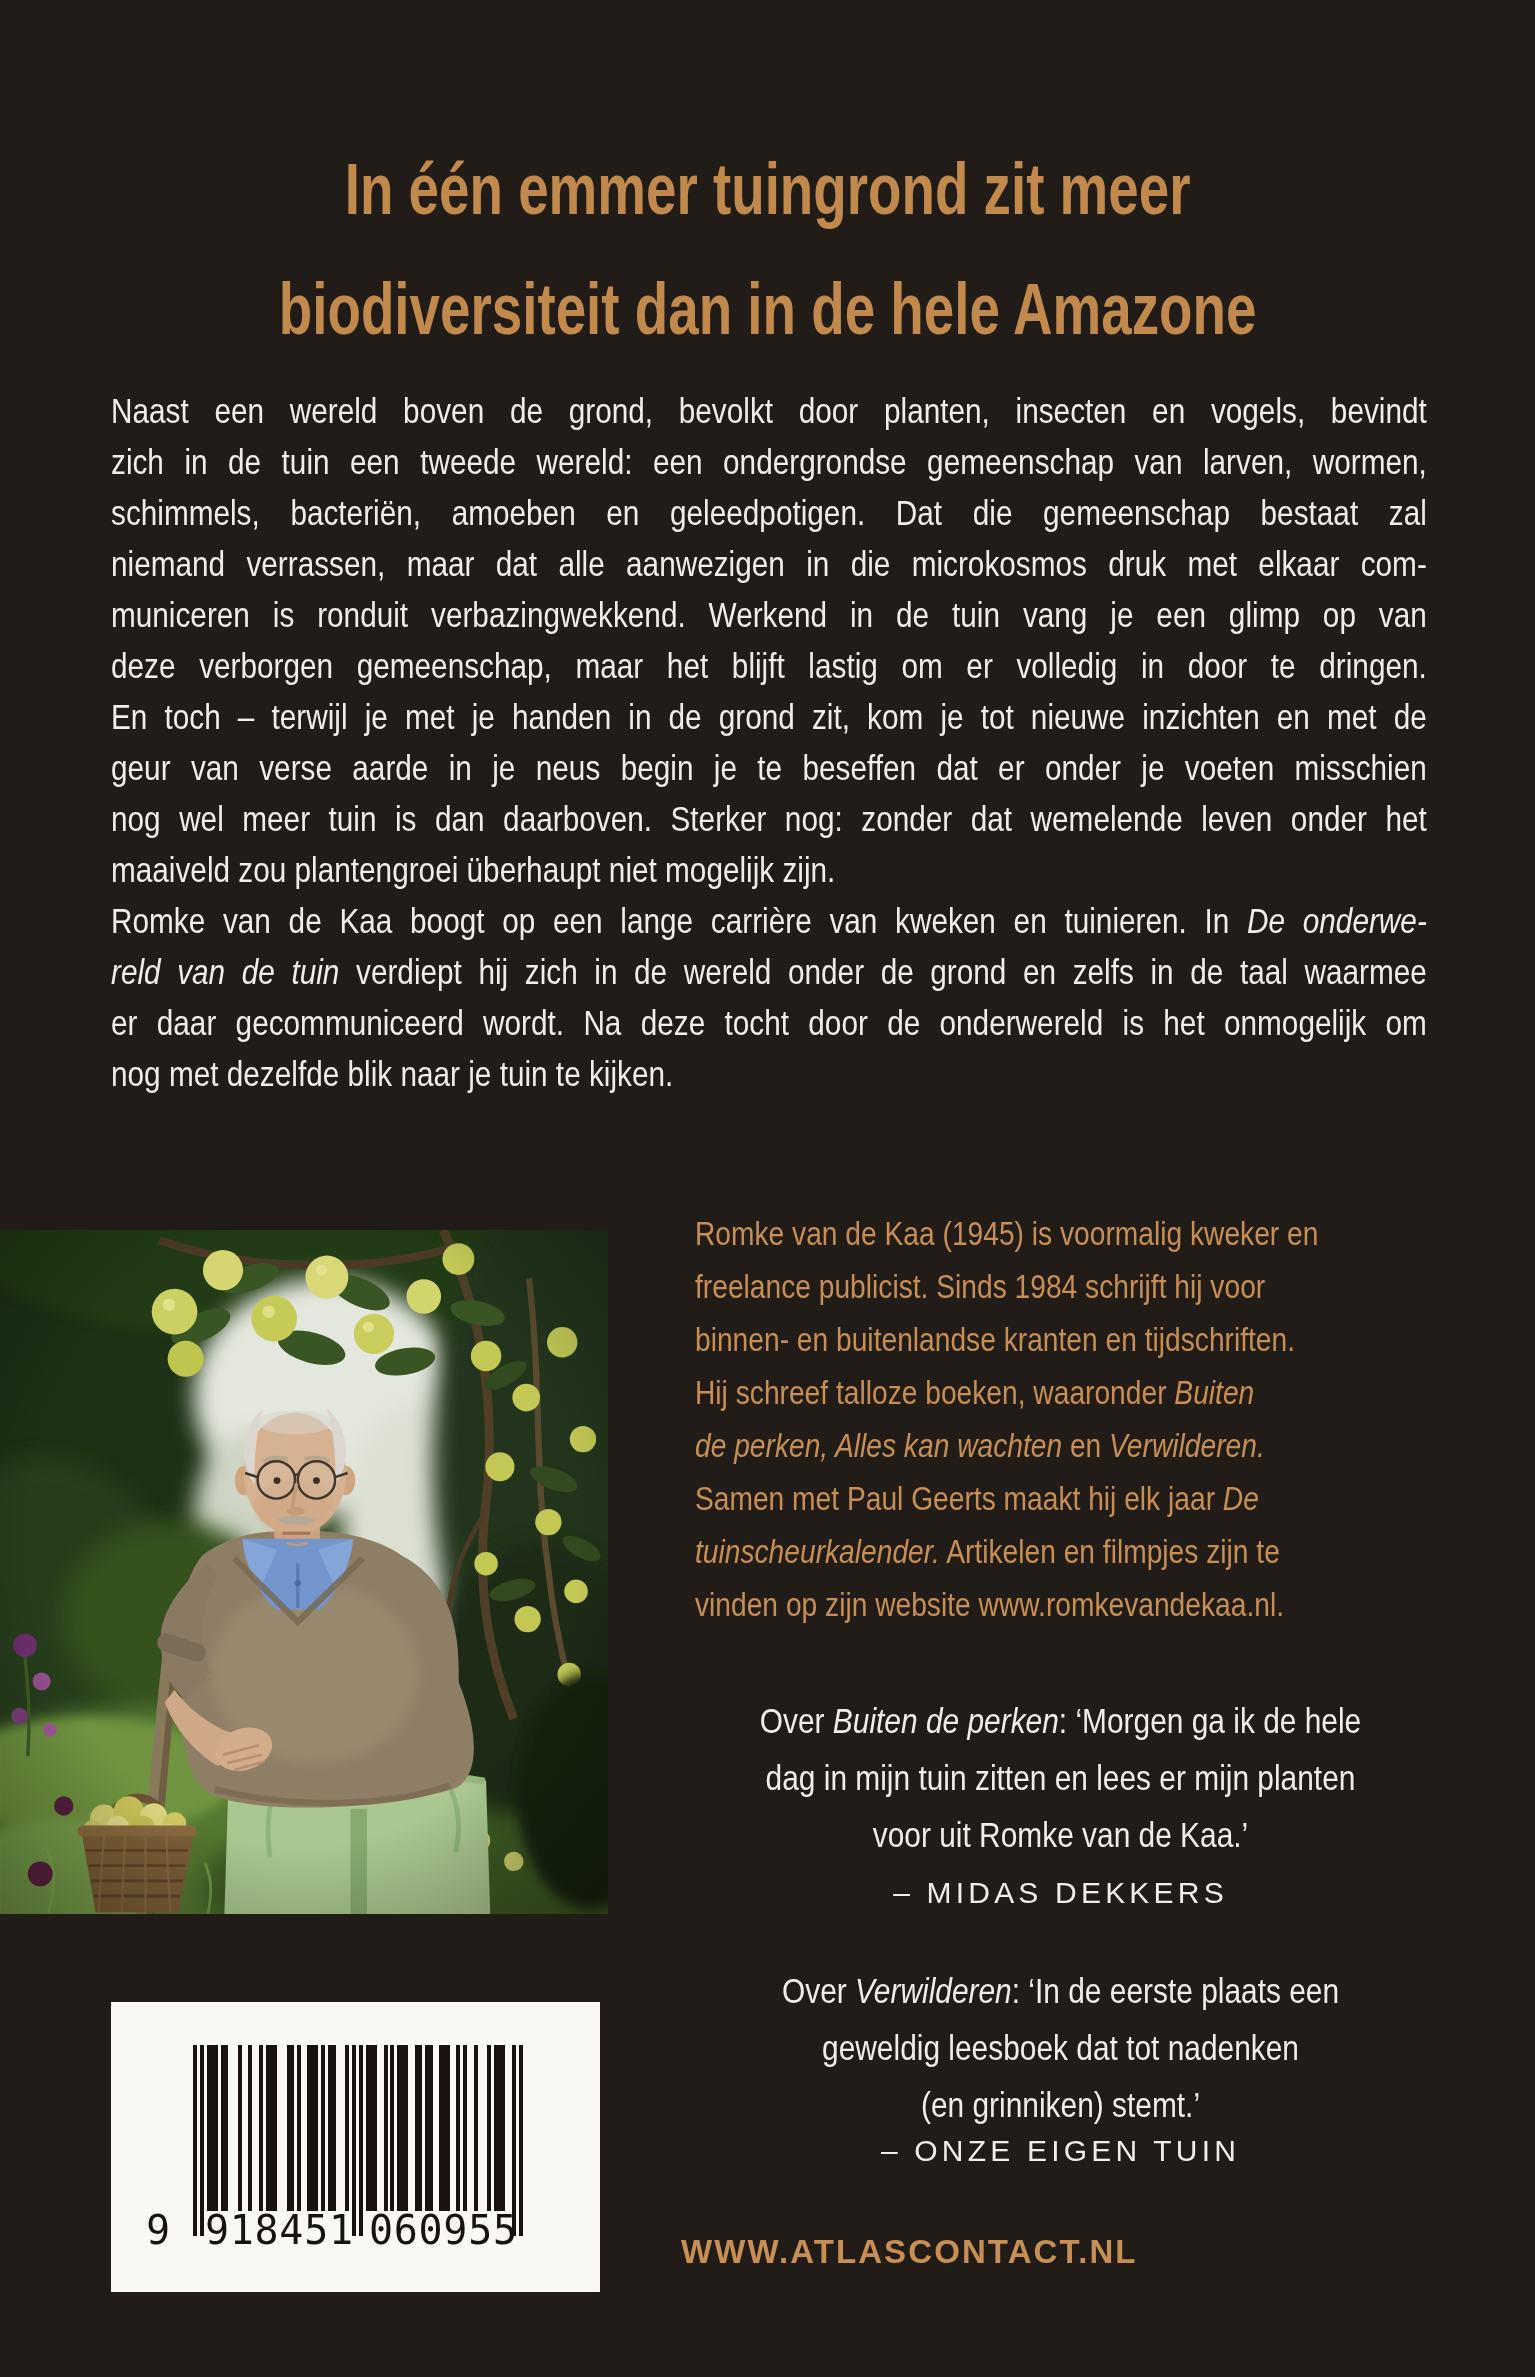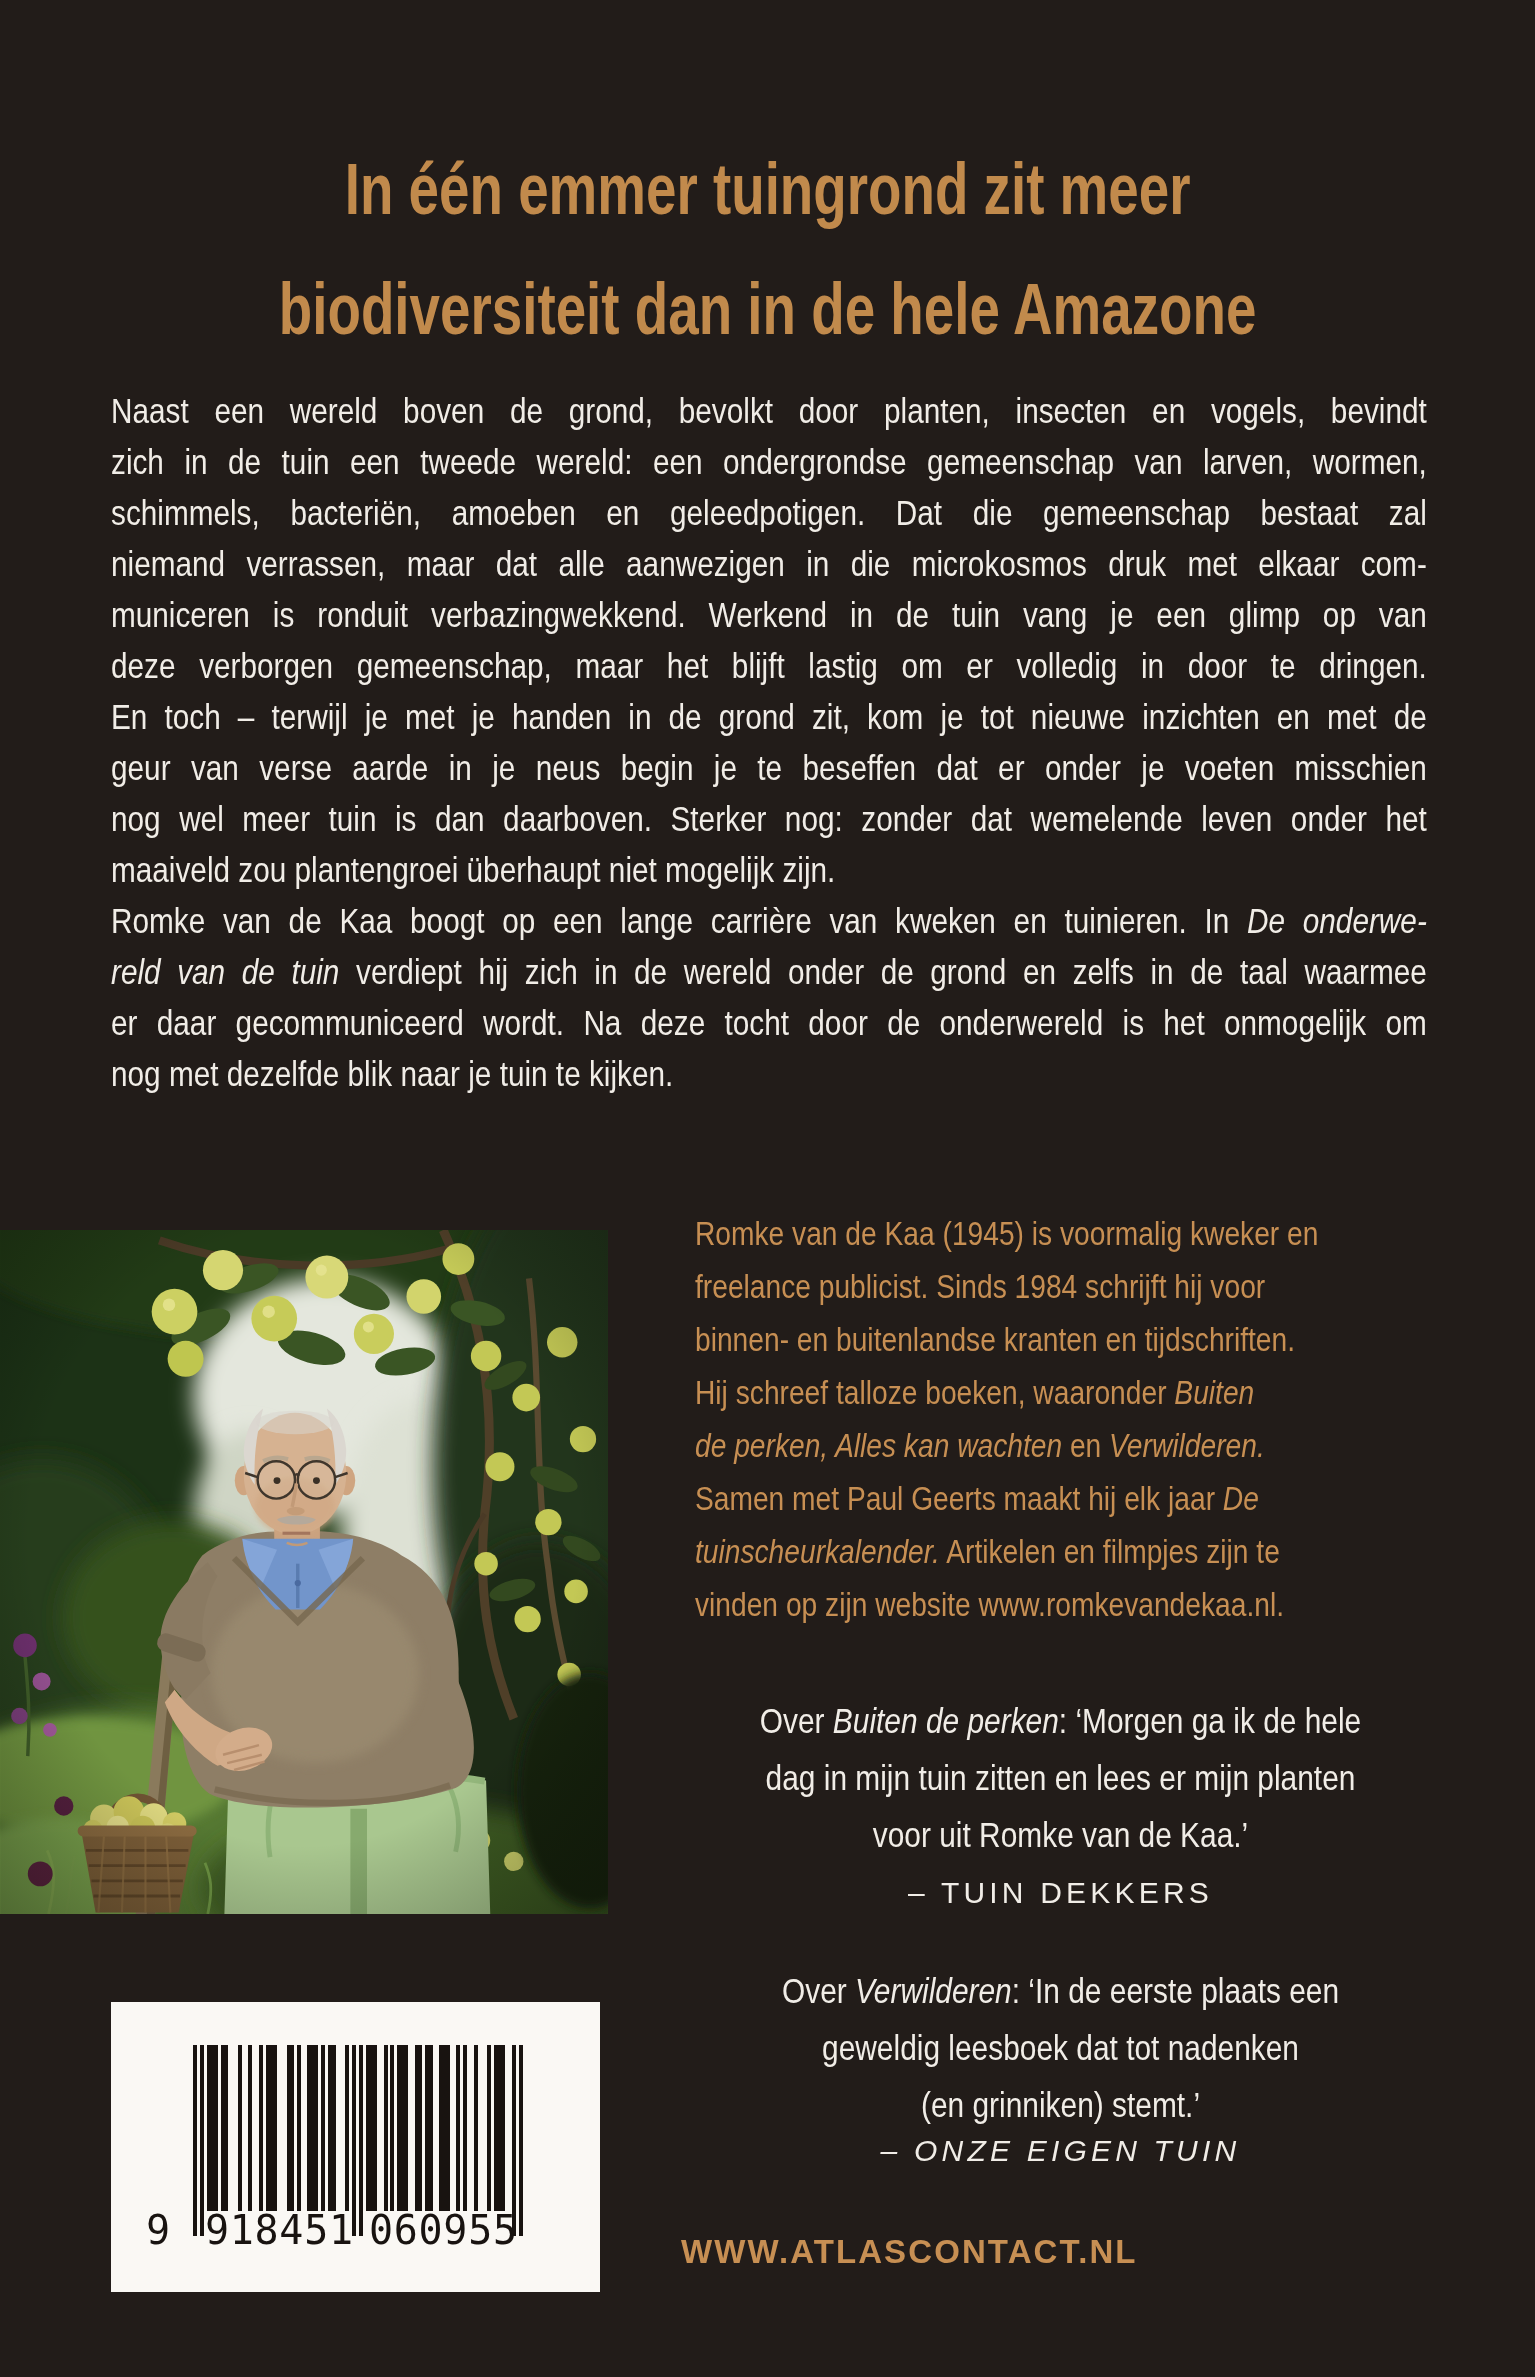--- a/index.html
+++ b/index.html
@@ -49,21 +49,21 @@
   .quote .tline{height:57px;}
   .q1{top:1692px;}
   .q2{top:1962px;}
   .attribution{
     left:695px;width:731px;
     text-align:center;
     font-size:30px;line-height:39px;letter-spacing:4.2px;
     color:#f1ede7;
   }
   .attr1{top:1873px;}
-  .attr2{top:2131px;font-style:italic;}
+  .attr2{top:2131px;}
   
   .website{
     left:681px;top:2233px;
     font-size:33px;font-weight:700;letter-spacing:2.1px;
     color:#c78f53;
   }
   
   .barcode-panel{
     left:111px;top:2002px;width:489px;height:290px;
     background:#faf8f4;
@@ -329,21 +329,21 @@
       <div class="tline"><span>Samen met Paul Geerts maakt hij elk jaar </span><em>De</em></div>
       <div class="tline"><em>tuinscheurkalender.</em><span> Artikelen en filmpjes zijn te</span></div>
       <div class="tline"><span>vinden op zijn website www.romkevandekaa.nl.</span></div>
     </aside>
 
   <section class="abs quote q1">
       <div class="tline"><span>Over </span><em>Buiten de perken</em><span>: ‘Morgen ga ik de hele</span></div>
       <div class="tline"><span>dag in mijn tuin zitten en lees er mijn planten</span></div>
       <div class="tline"><span>voor uit Romke van de Kaa.’</span></div>
     </section>
-  <div class="abs attribution attr1">– TUIN DEKKERS</div>
+  <div class="abs attribution attr1">– MIDAS DEKKERS</div>
 
   <section class="abs quote q2">
       <div class="tline"><span>Over </span><em>Verwilderen</em><span>: ‘In de eerste plaats een</span></div>
       <div class="tline"><span>geweldig leesboek dat tot nadenken</span></div>
       <div class="tline"><span>(en grinniken) stemt.’</span></div>
     </section>
   <div class="abs attribution attr2">– ONZE EIGEN TUIN</div>
 
   <div class="abs barcode-panel">
     <div class="bars" id="bars">

